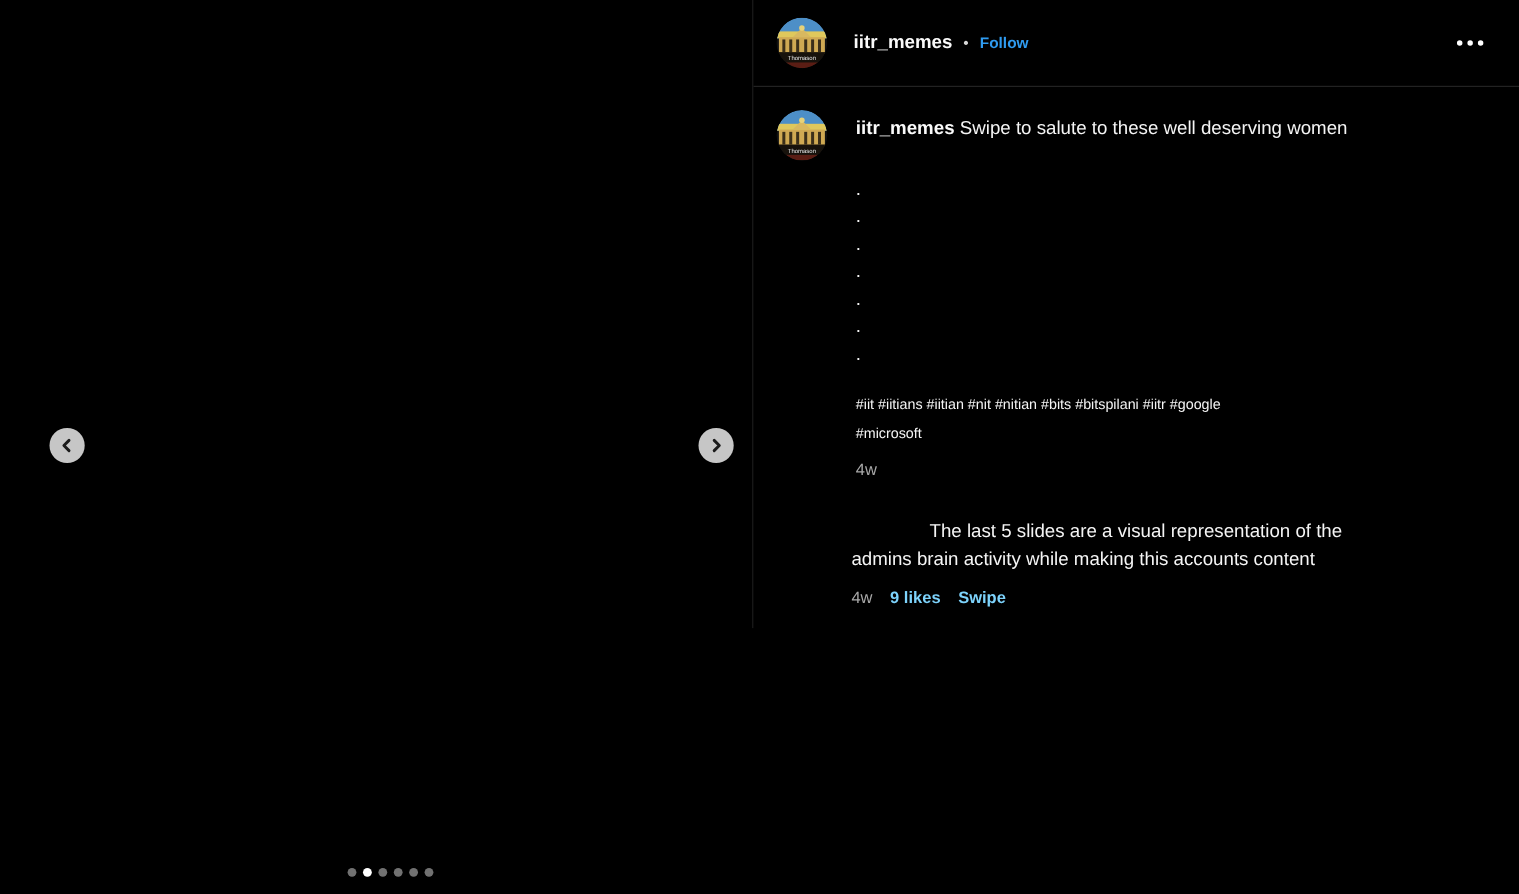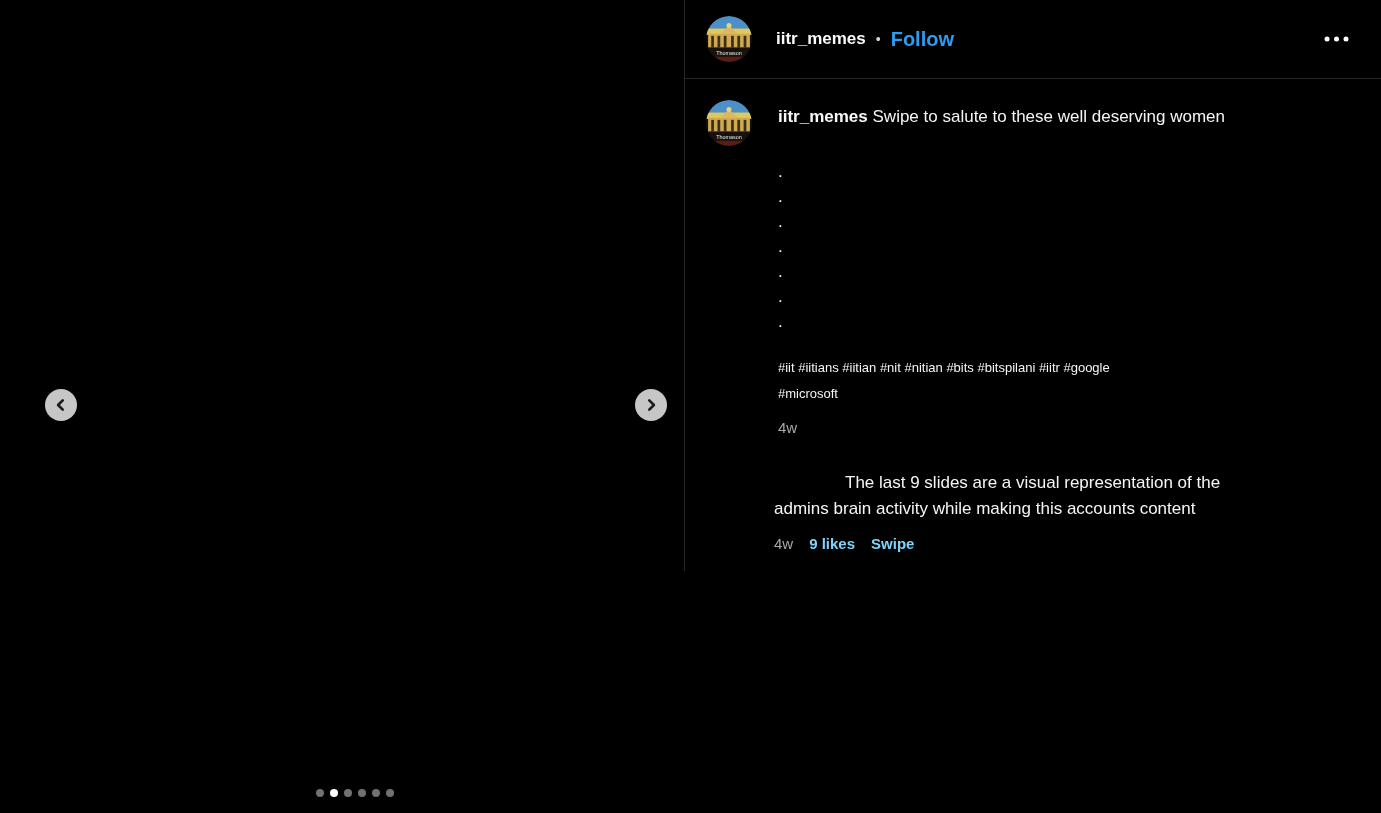--- a/index.html
+++ b/index.html
@@ -37,21 +37,21 @@
   }
   .avatar {
     width:46px; height:46px; border-radius:50%; overflow:hidden; flex:none;
     background:#111;
   }
   .avatar svg { display:block; width:100%; height:100%; }
   .header-username { margin-left:24px; font-size:17px; font-weight:700; color:#fafafa; cursor:pointer; }
   .header-sep { margin-left:10px; color:#d8d8d8; font-size:14px; }
   .follow-btn {
     margin-left:10px; background:none; border:none; cursor:pointer; padding:0;
-    color:#2f9bf0; font-size:20px; font-weight:600; font-family:inherit;
+    color:#2f9bf0; font-size:14px; font-weight:600; font-family:inherit;
   }
   .more-btn { margin-left:auto; background:none; border:none; cursor:pointer; padding:6px 2px; display:flex; }
 
   .comments { padding:21px 24px 0 21px; }
   .caption-row { display:flex; align-items:flex-start; }
   .caption-body { margin-left:26px; width:534px; padding-top:4px; font-size:17px; line-height:26px; }
   .caption-user { font-weight:700; color:#fafafa; cursor:pointer; }
   .dot-lines { margin-top:29px; font-size:17px; line-height:25px; }
   .hashtags { margin-top:21px; white-space:pre-line; font-size:13px; line-height:26px; cursor:pointer; }
   .caption-ts { margin-top:11px; color:#a8a8a8; font-size:15px; line-height:20px; }
@@ -176,21 +176,21 @@
             <div>.</div>
             <div>.</div>
           </div>
         <div class="hashtags">#iit #iitians #iitian #nit #nitian #bits #bitspilani #iitr #google
 #microsoft</div>
         <div class="caption-ts">4w</div>
       </div>
     </div>
 
     <div class="comment-block">
-      <div class="comment-text">The last 9 slides are a visual representation of the
+      <div class="comment-text">The last 5 slides are a visual representation of the
 admins brain activity while making this accounts content</div>
       <div class="comment-footer">
         <span>4w</span>
         <button class="semibold">9 likes</button>
         <button class="semibold">Swipe</button>
       </div>
     </div>
 
   </div>
 </aside>

